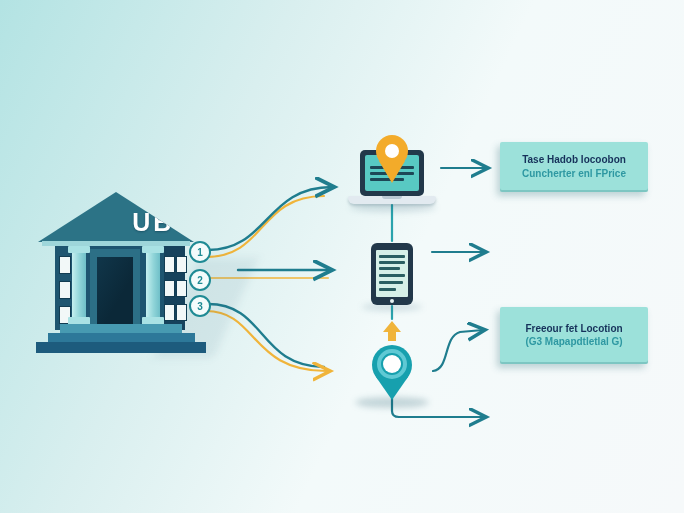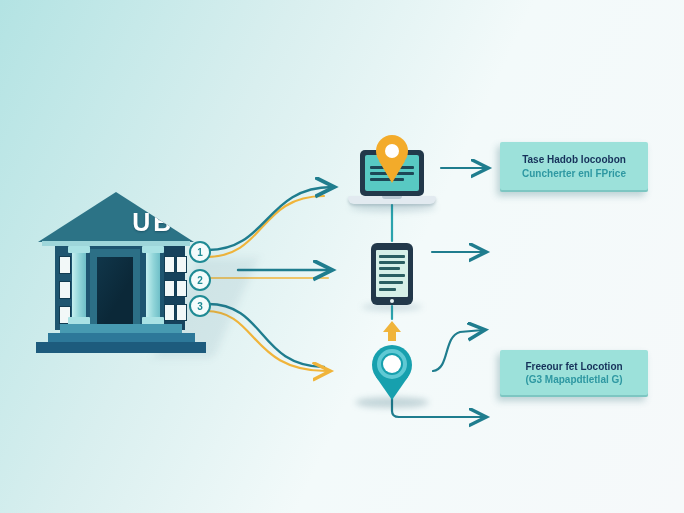--- a/index.html
+++ b/index.html
@@ -185,18 +185,18 @@
     <circle cx="22" cy="21" r="20" fill="#17a0ae"></circle>
     <polygon points="6,33 38,33 22,56" fill="#17a0ae"></polygon>
     <circle cx="22" cy="20" r="13" fill="none" stroke="#5fc9d4" stroke-width="4"></circle>
     <circle cx="22" cy="20" r="9" fill="#ffffff"></circle>
   </svg>
 
   <div class="ibox" style="top:142px;height:50px;">
     <div class="t">Tase Hadob Iocoobon</div>
     <div class="s">Cuncherter enl FPrice</div>
   </div>
-  <div class="ibox" style="top:307px;height:47px;margin-top:43px;">
+  <div class="ibox" style="top:307px;height:57px;">
     <div class="t">Freeour fet Locotion</div>
     <div class="s">(G3 Mapapdtletlal G)</div>
   </div>
 
 </div>
 
 </body></html>

